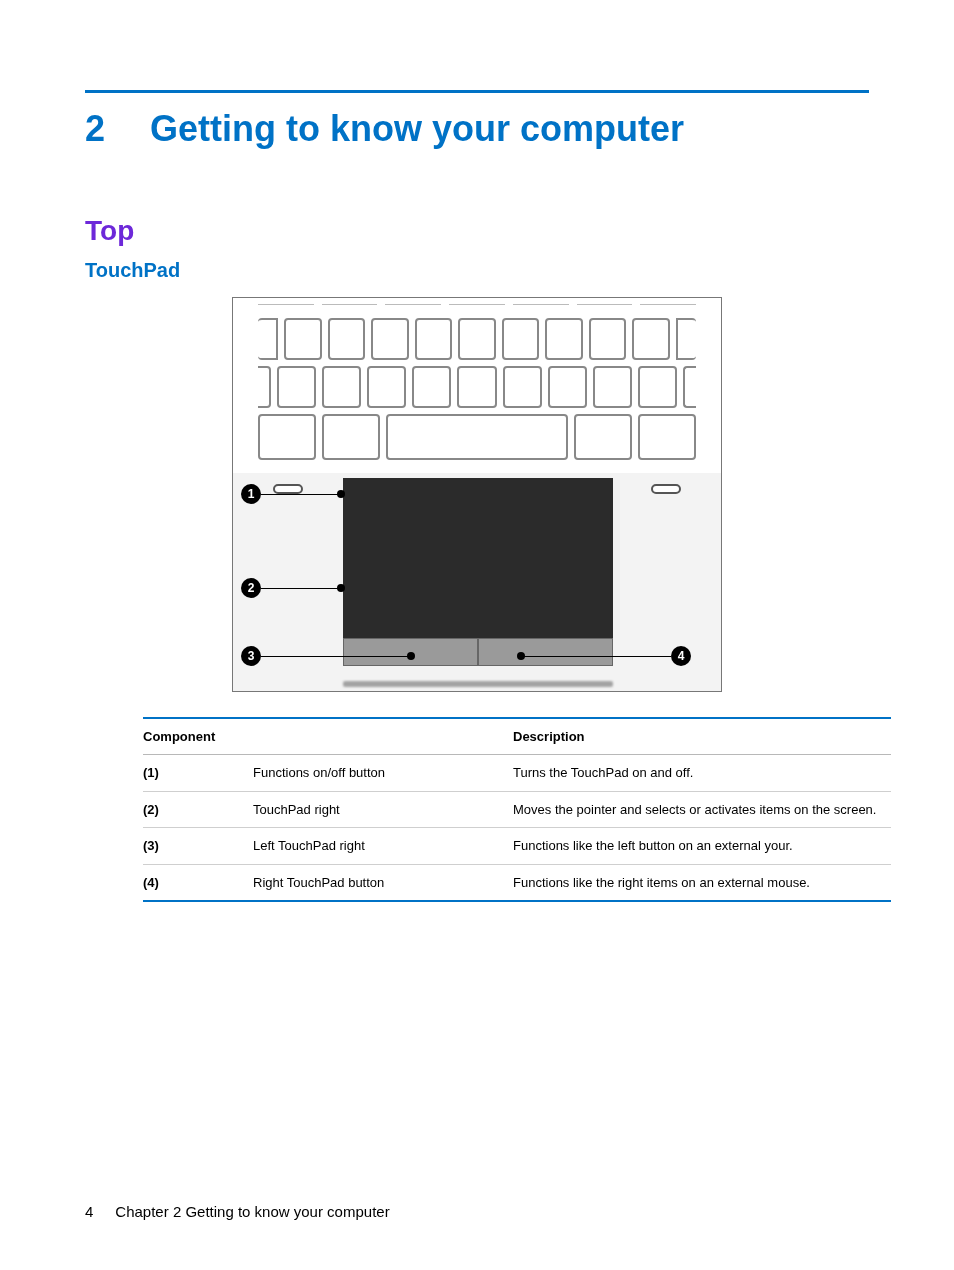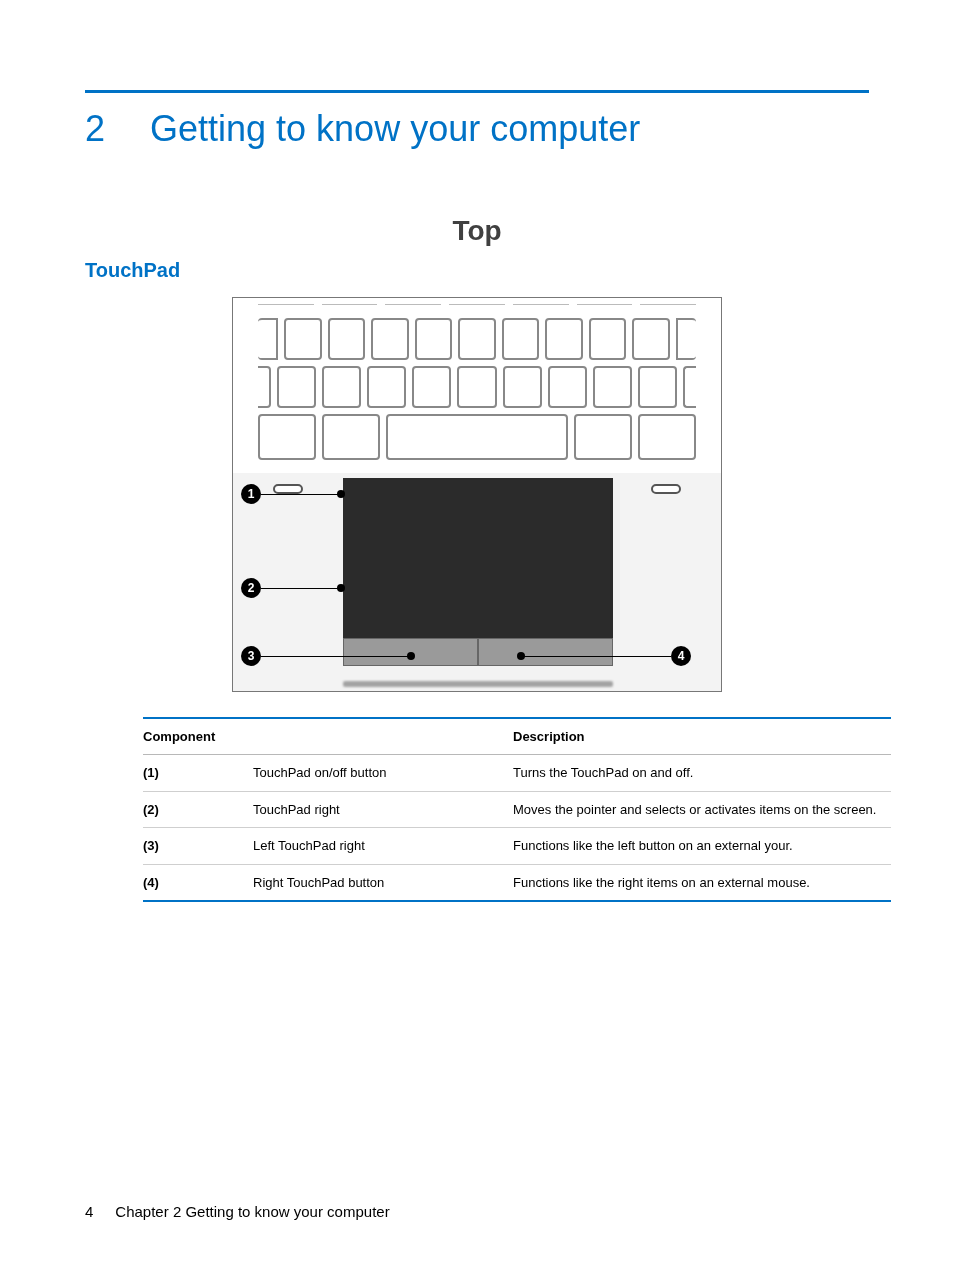--- a/index.html
+++ b/index.html
@@ -12,30 +12,29 @@
       position: relative;
       padding: 90px 85px 50px 85px;
     }
     .top-rule {
       border-top: 3px solid #0072c6;
       margin-bottom: 15px;
     }
     .chapter-title {
       color: #0072c6;
       font-size: 36px;
-      font-weight: normal;
+      font-weight: bold;
       margin-bottom: 65px;
     }
     .chapter-title .num { display: inline-block; width: 65px; }
     .section-h2 {
-      color: #404040;
+      color: #6d28d9;
       font-size: 28px;
       font-weight: bold;
       margin-bottom: 12px;
-      text-align: center;
     }
     .section-h3 {
       color: #0072c6;
       font-size: 20px;
       font-weight: bold;
       margin-bottom: 15px;
     }
     .figure-wrap {
       display: flex;
       justify-content: center;
@@ -199,21 +198,21 @@
   <thead>
     <tr>
       <th class="comp">Component</th>
       <th class="spacer"></th>
       <th>Description</th>
     </tr>
   </thead>
   <tbody>
     <tr>
       <td class="idx">(1)</td>
-      <td>TouchPad on/off button</td>
+      <td>Functions on/off button</td>
       <td>Turns the TouchPad on and off.</td>
     </tr>
     <tr>
       <td class="idx">(2)</td>
       <td>TouchPad right</td>
       <td>Moves the pointer and selects or activates items on the screen.</td>
     </tr>
     <tr>
       <td class="idx">(3)</td>
       <td>Left TouchPad right</td>

